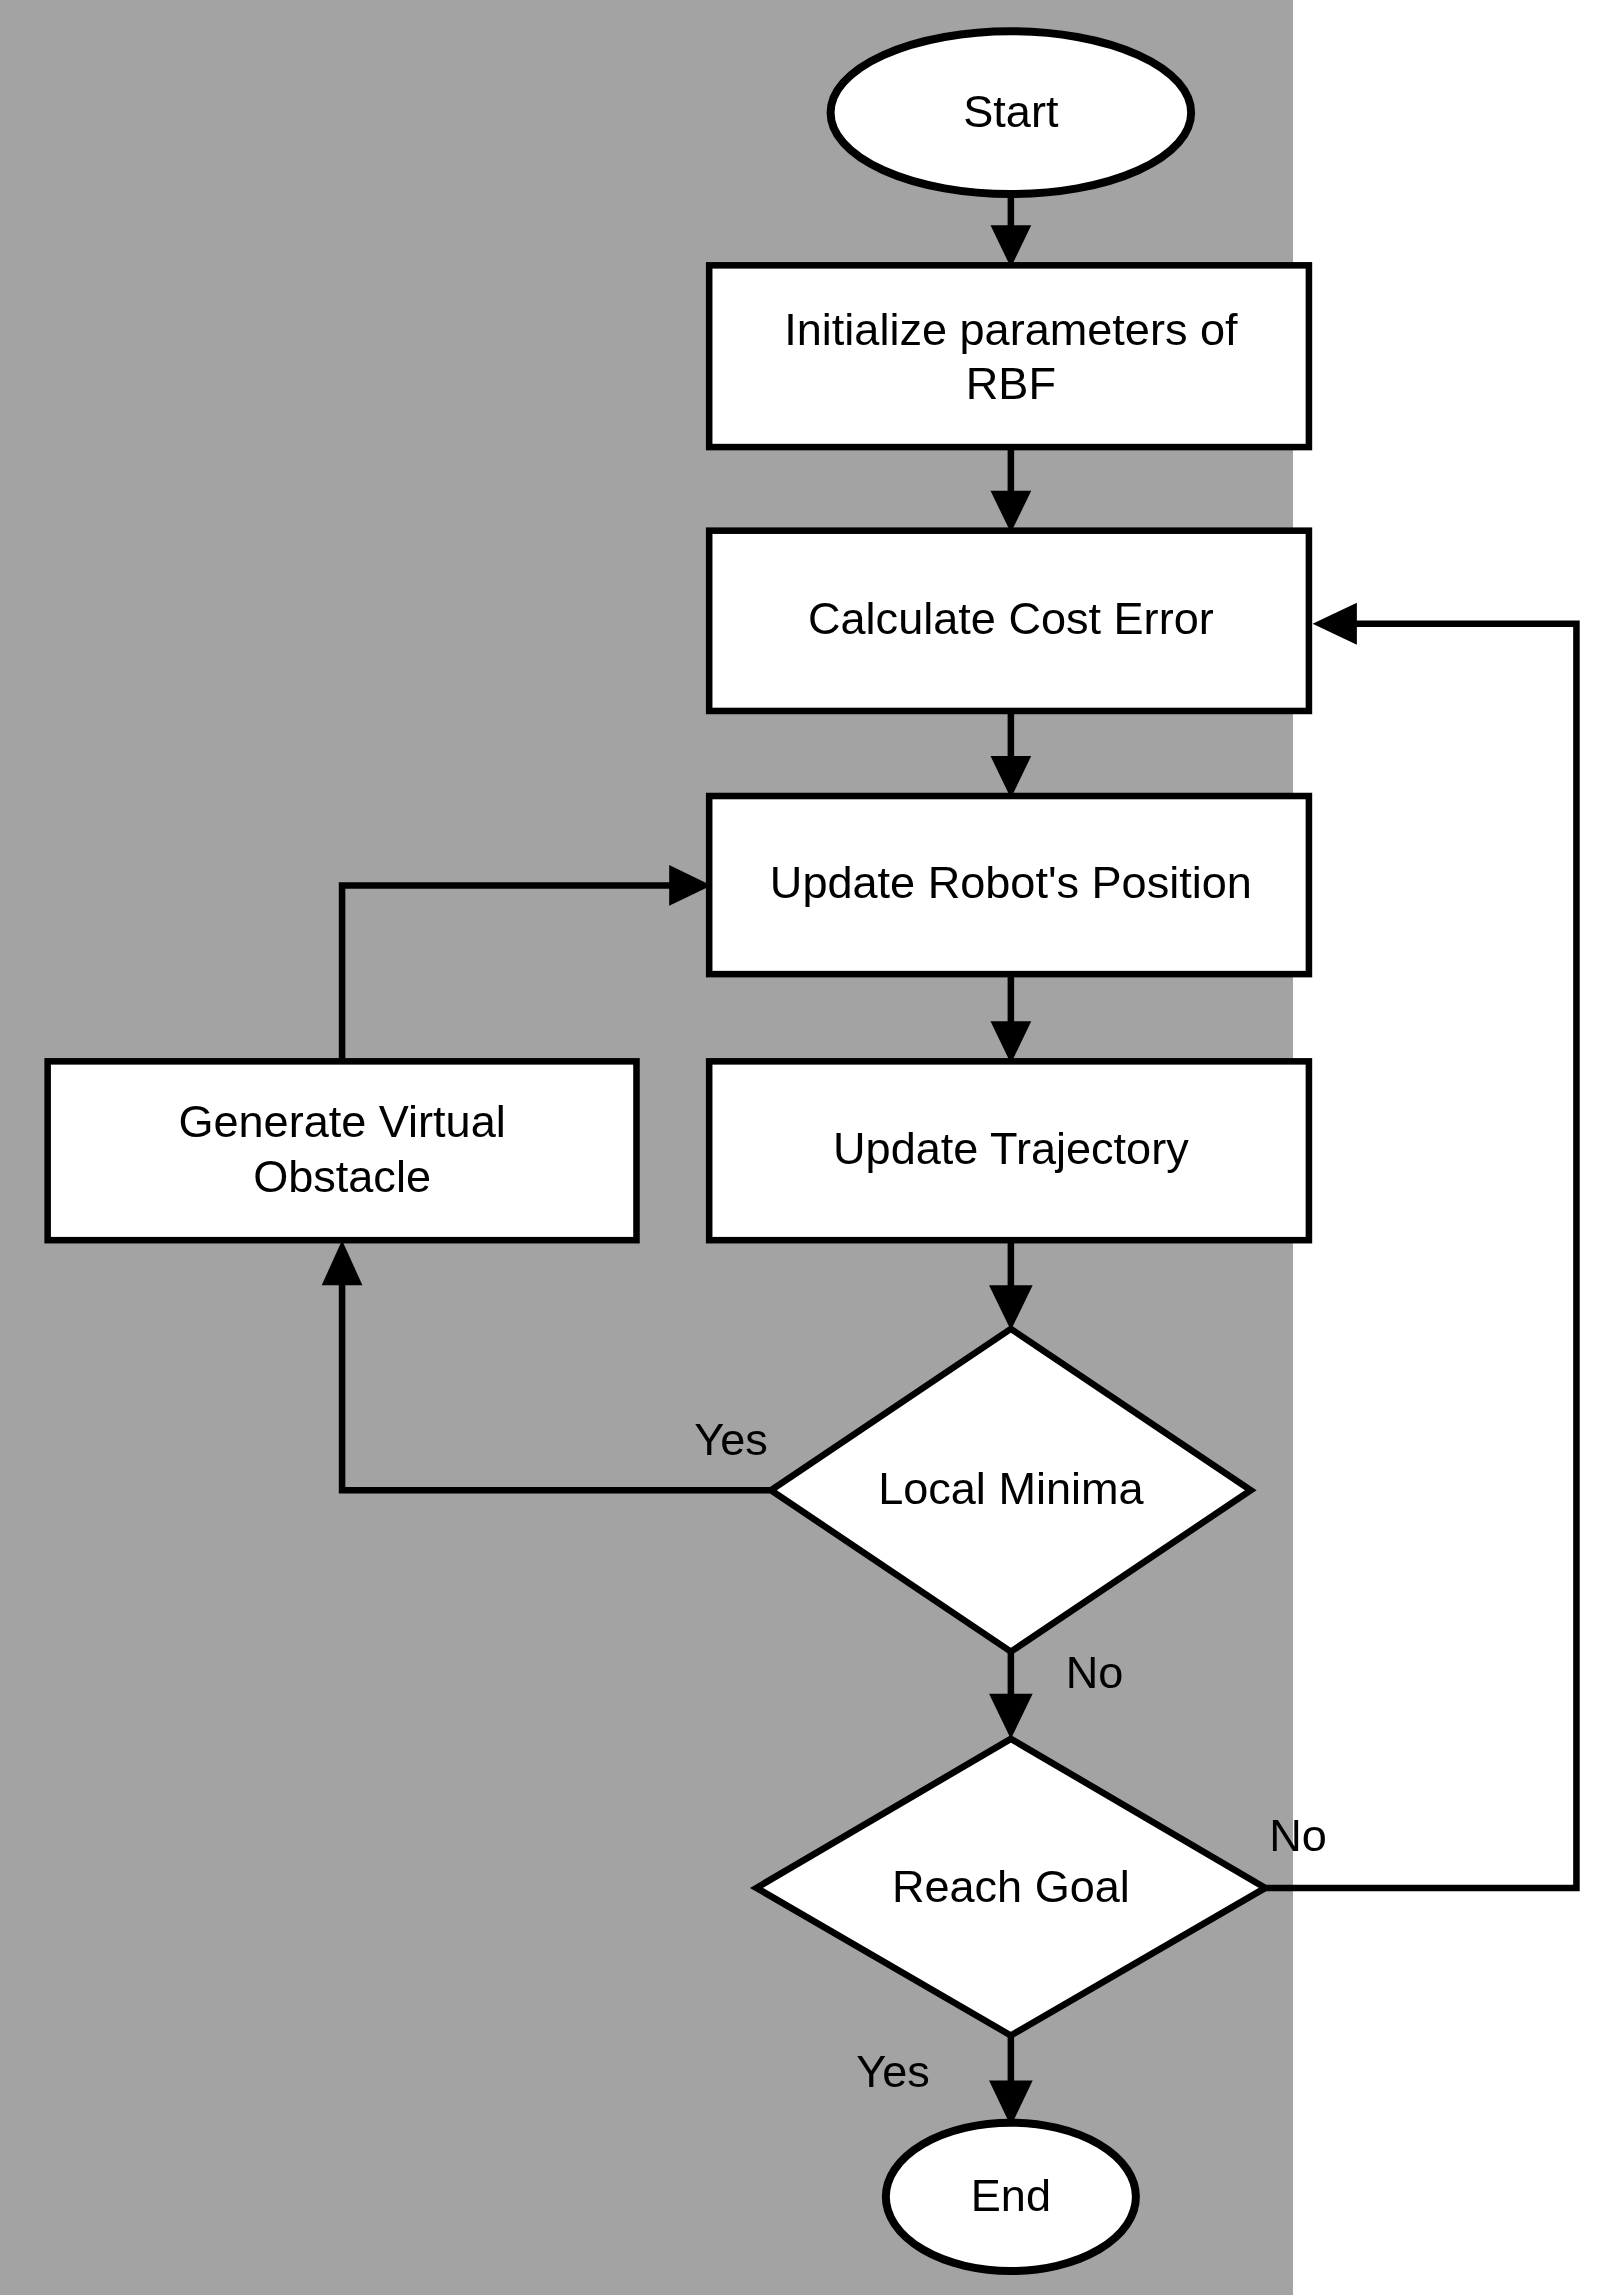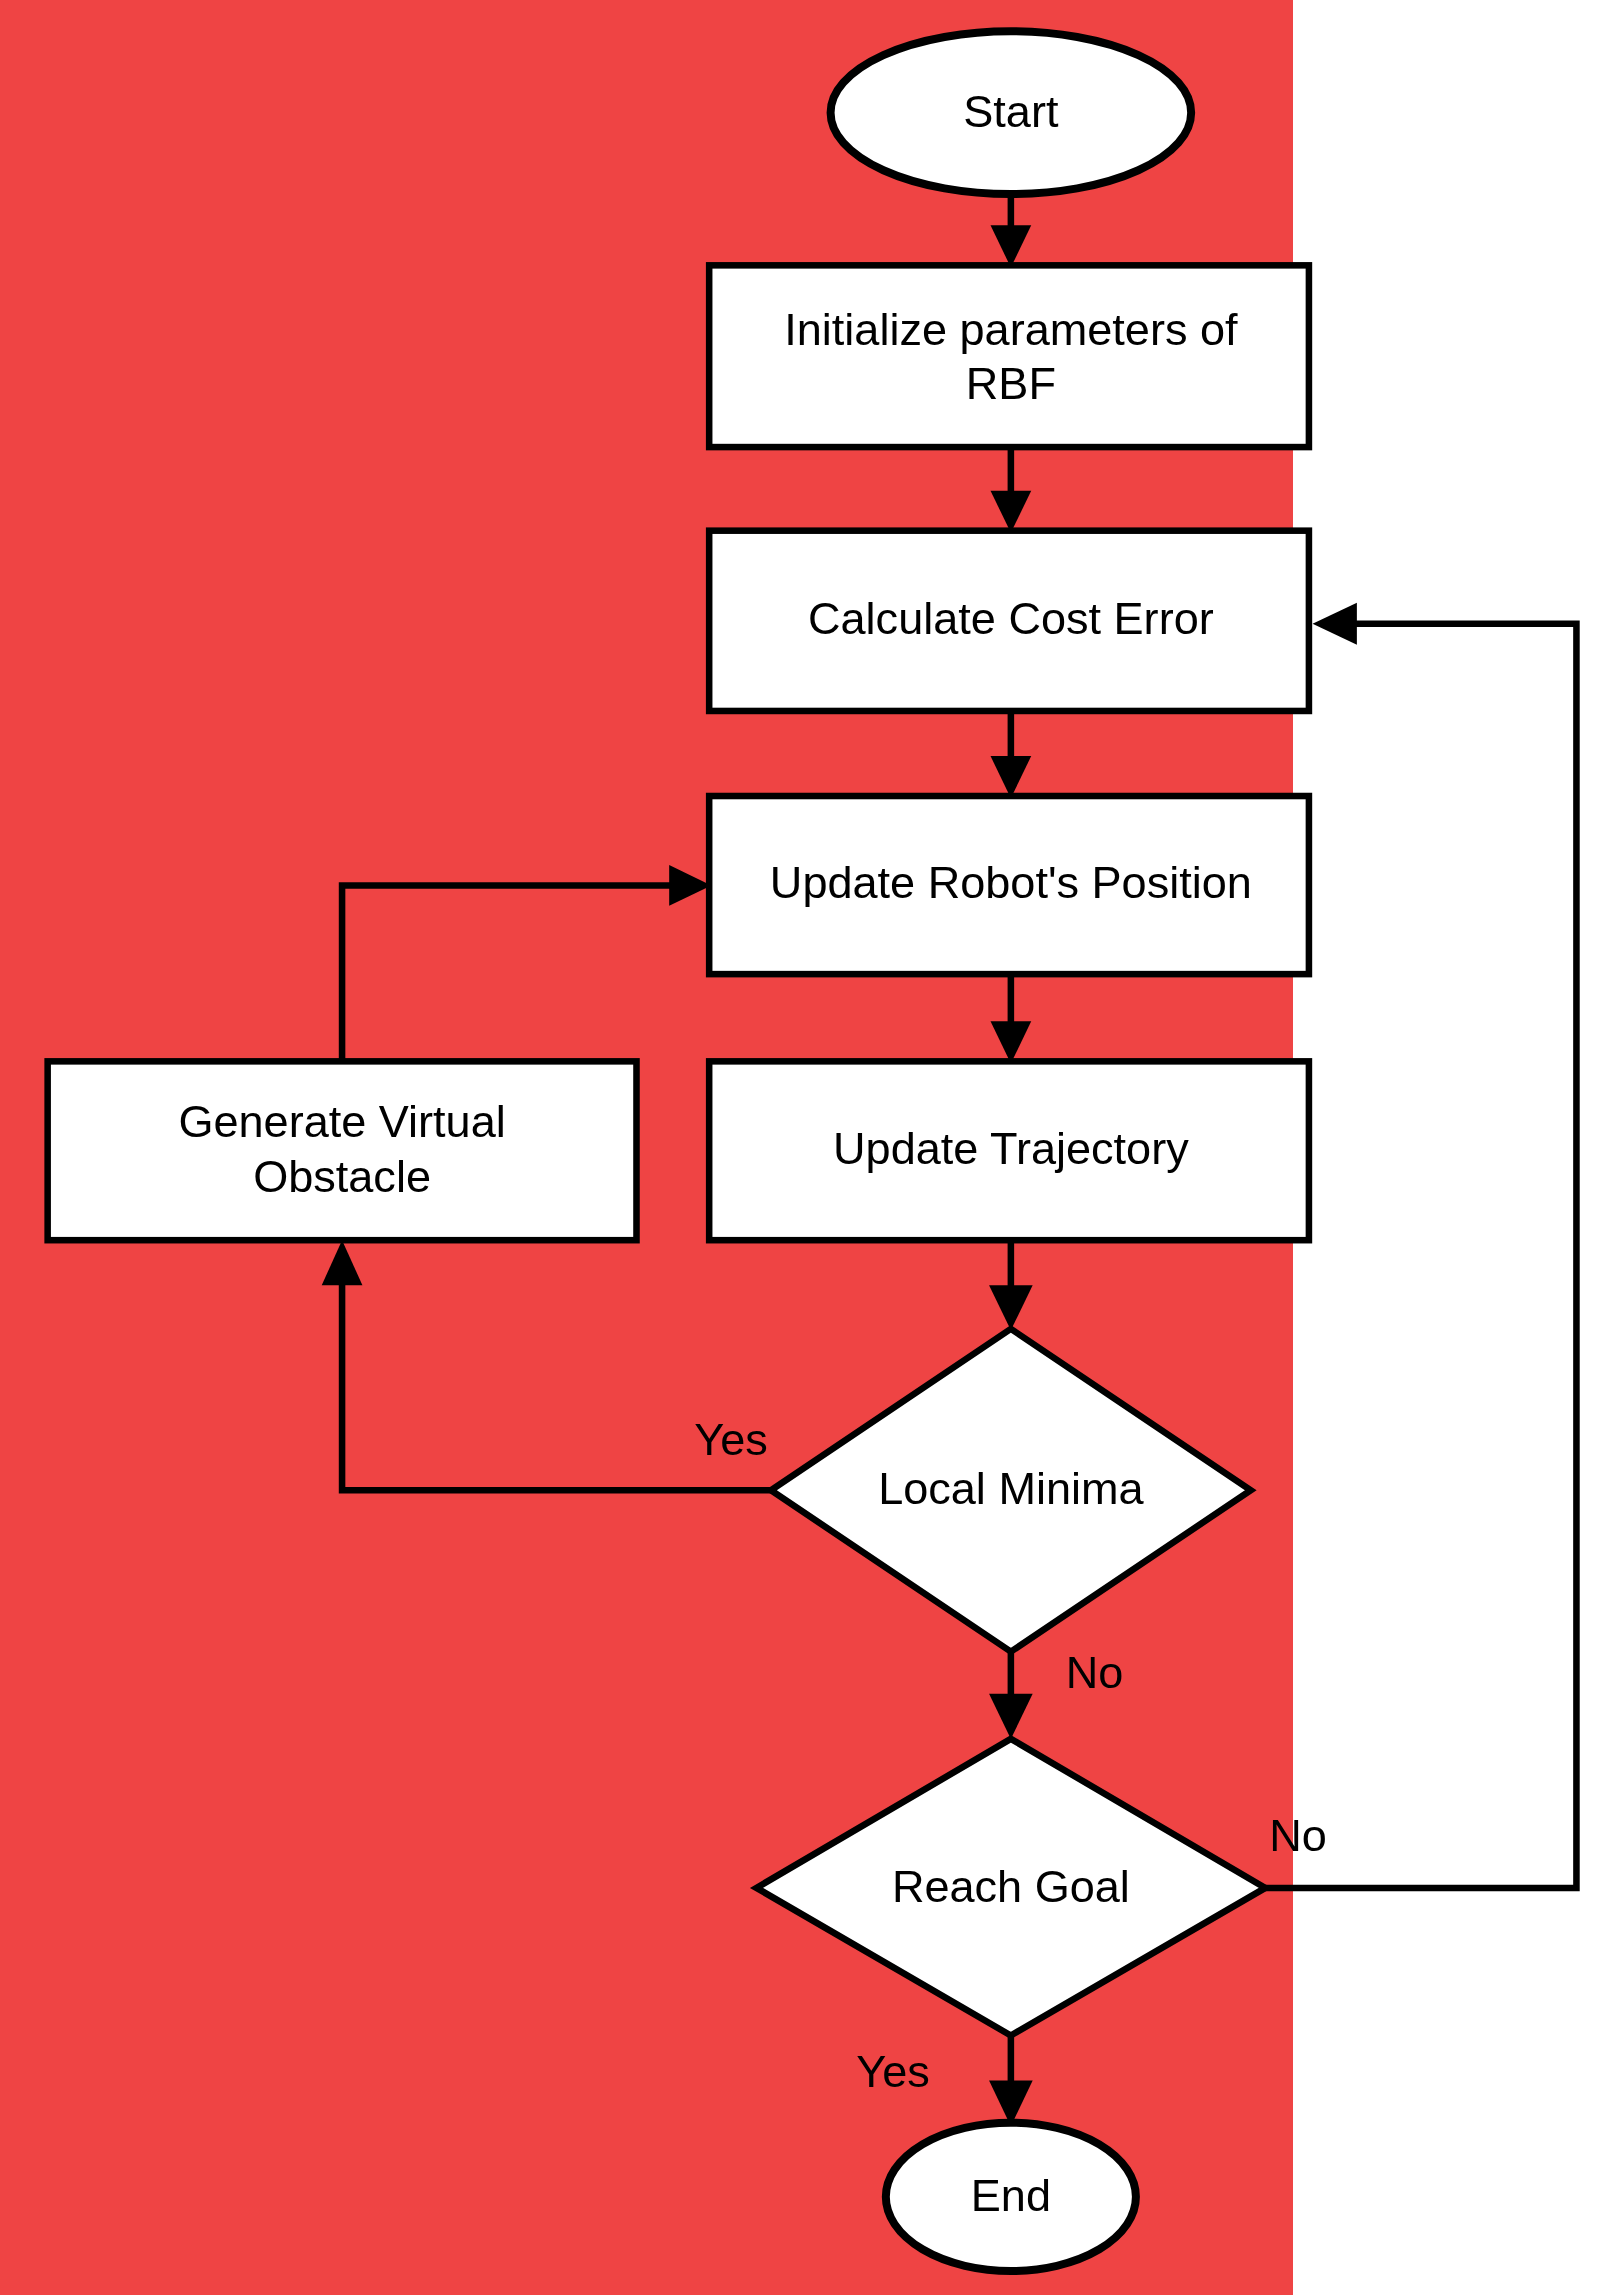--- a/index.html
+++ b/index.html
@@ -11,21 +11,21 @@
   body {
     width: 1619px;
     height: 2295px;
     font-family: "Liberation Sans", sans-serif;
     overflow: hidden;
   }
   #flow-root {
     position: relative;
     width: 1293px;
     height: 2295px;
-    background: #ef4444;
+    background: #a3a3a3;
   }
   svg#flow-svg {
     position: absolute;
     top: 0;
     left: 0;
     width: 1619px;
     height: 2295px;
     display: block;
   }
   .node-shape {

